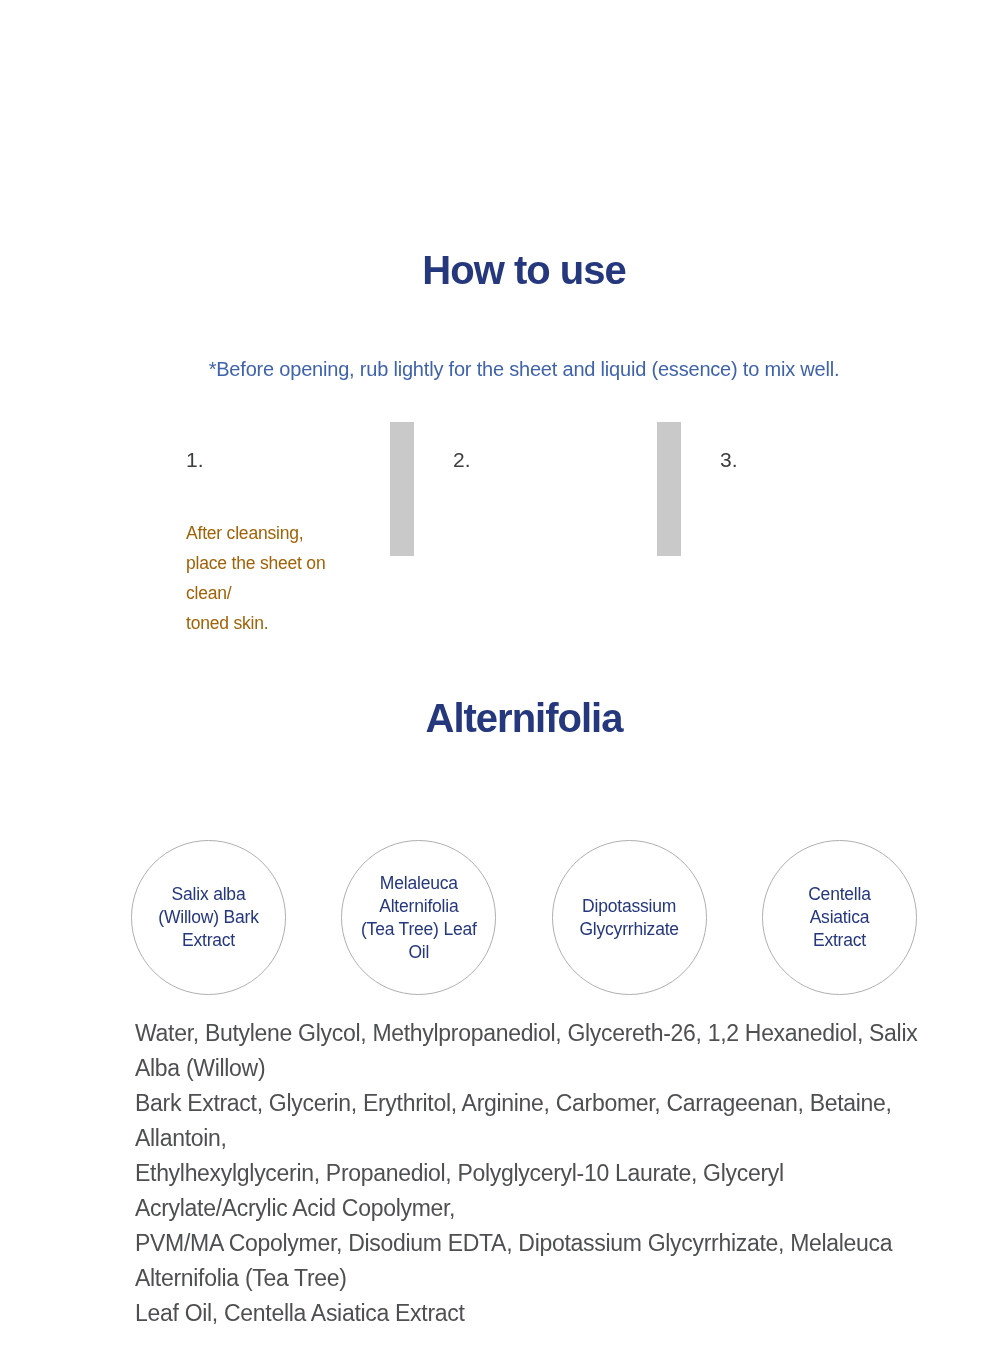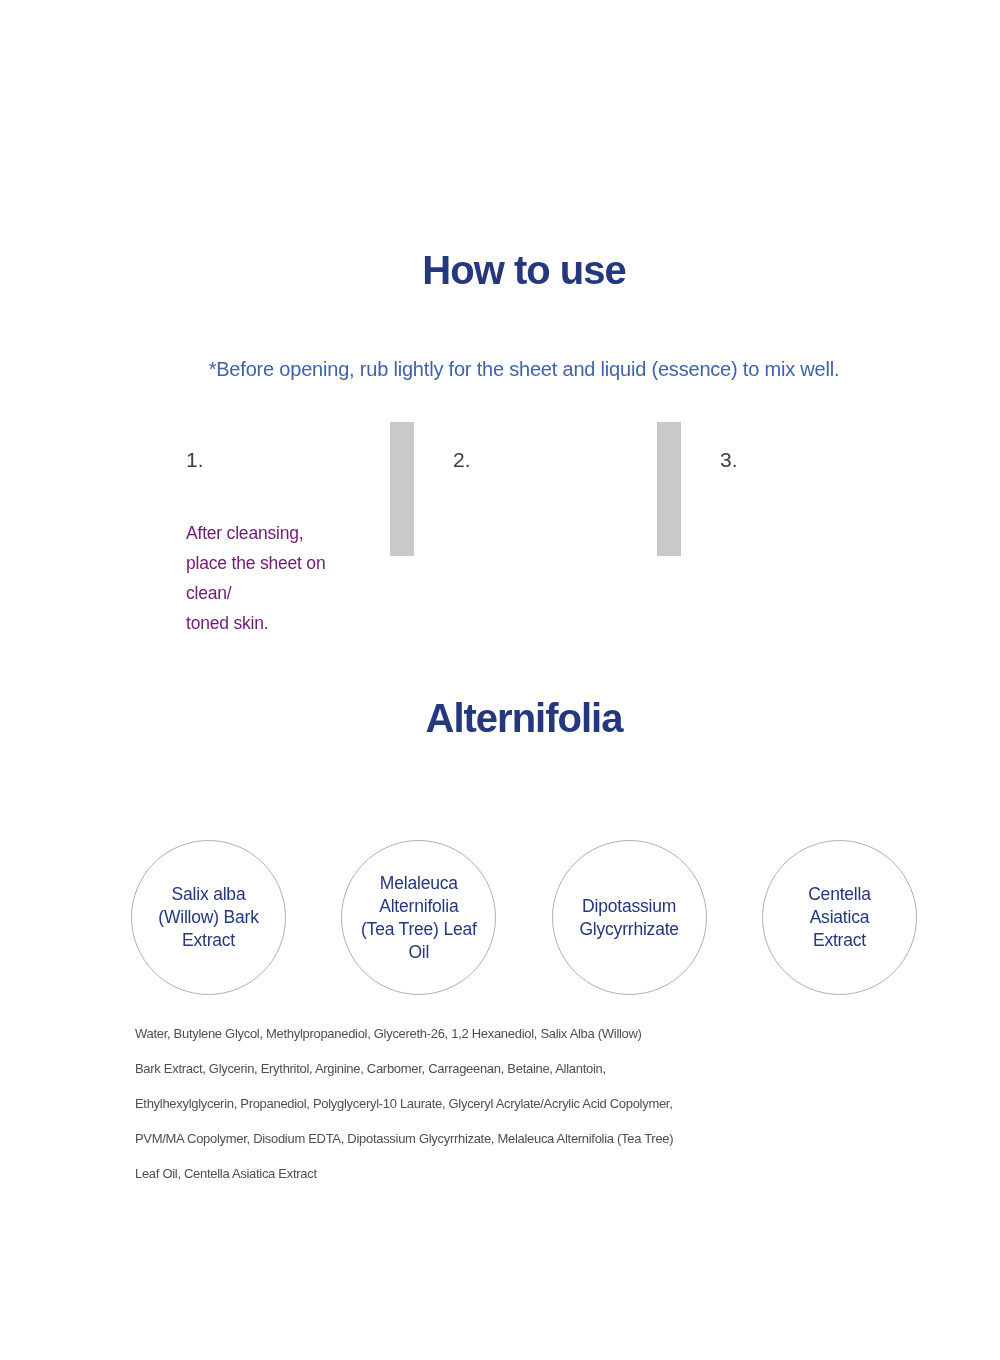--- a/index.html
+++ b/index.html
@@ -34,21 +34,21 @@
   }
   #step-1 { left:138px; }
   #step-2 { left:405px; }
   #step-3 { left:672px; }
   .step-number {
     font-size:21px; color:#3c3d3f;
     margin-bottom:22px;
   }
   .step-text {
     font-size:17.5px; line-height:30px;
-    color:#701a75;
+    color:#a16207;
     white-space:pre-line;
     letter-spacing:-0.2px;
   }
   .step-text.indent { padding-left:12px; }
   .step-divider {
     position:absolute; top:398px;
     width:1px; height:134px;
     background:#c9c9c9;
   }
   #divider-1 { left:366px; }
@@ -65,21 +65,21 @@
     display:flex; align-items:center; justify-content:center;
     text-align:center;
     color:#25377d;
     font-size:17.5px; line-height:23px;
     white-space:pre-line;
     letter-spacing:-0.2px;
   }
   .full-list {
     position:absolute; top:980px; left:99px;
     width:812px;
-    font-size:13px; line-height:35px;
+    font-size:23px; line-height:35px;
     color:#4e4f51;
     white-space:pre-line;
     letter-spacing:-0.3px;
   }
 </style>
 </head>
 <body>
 
 <div class="page">
 

